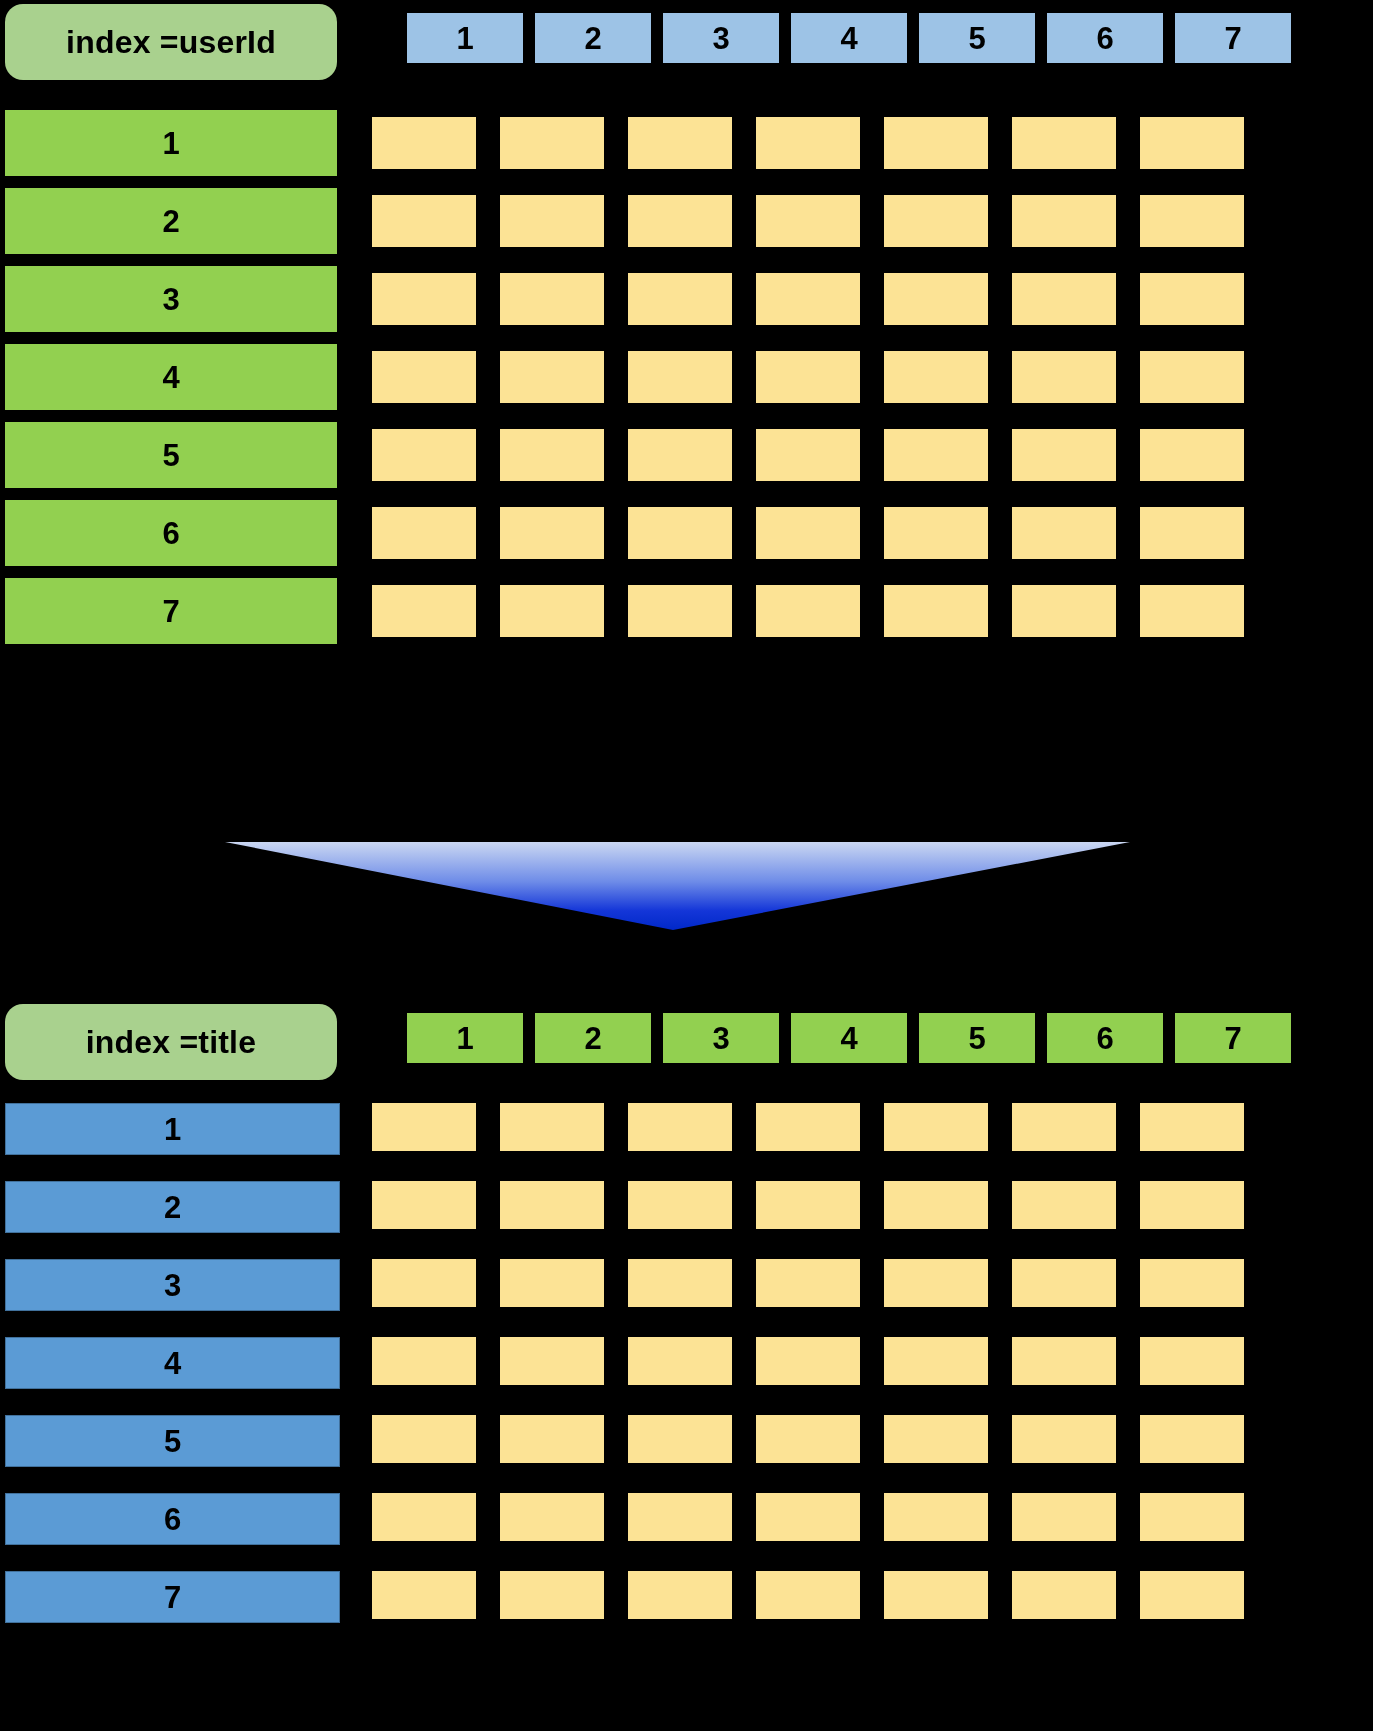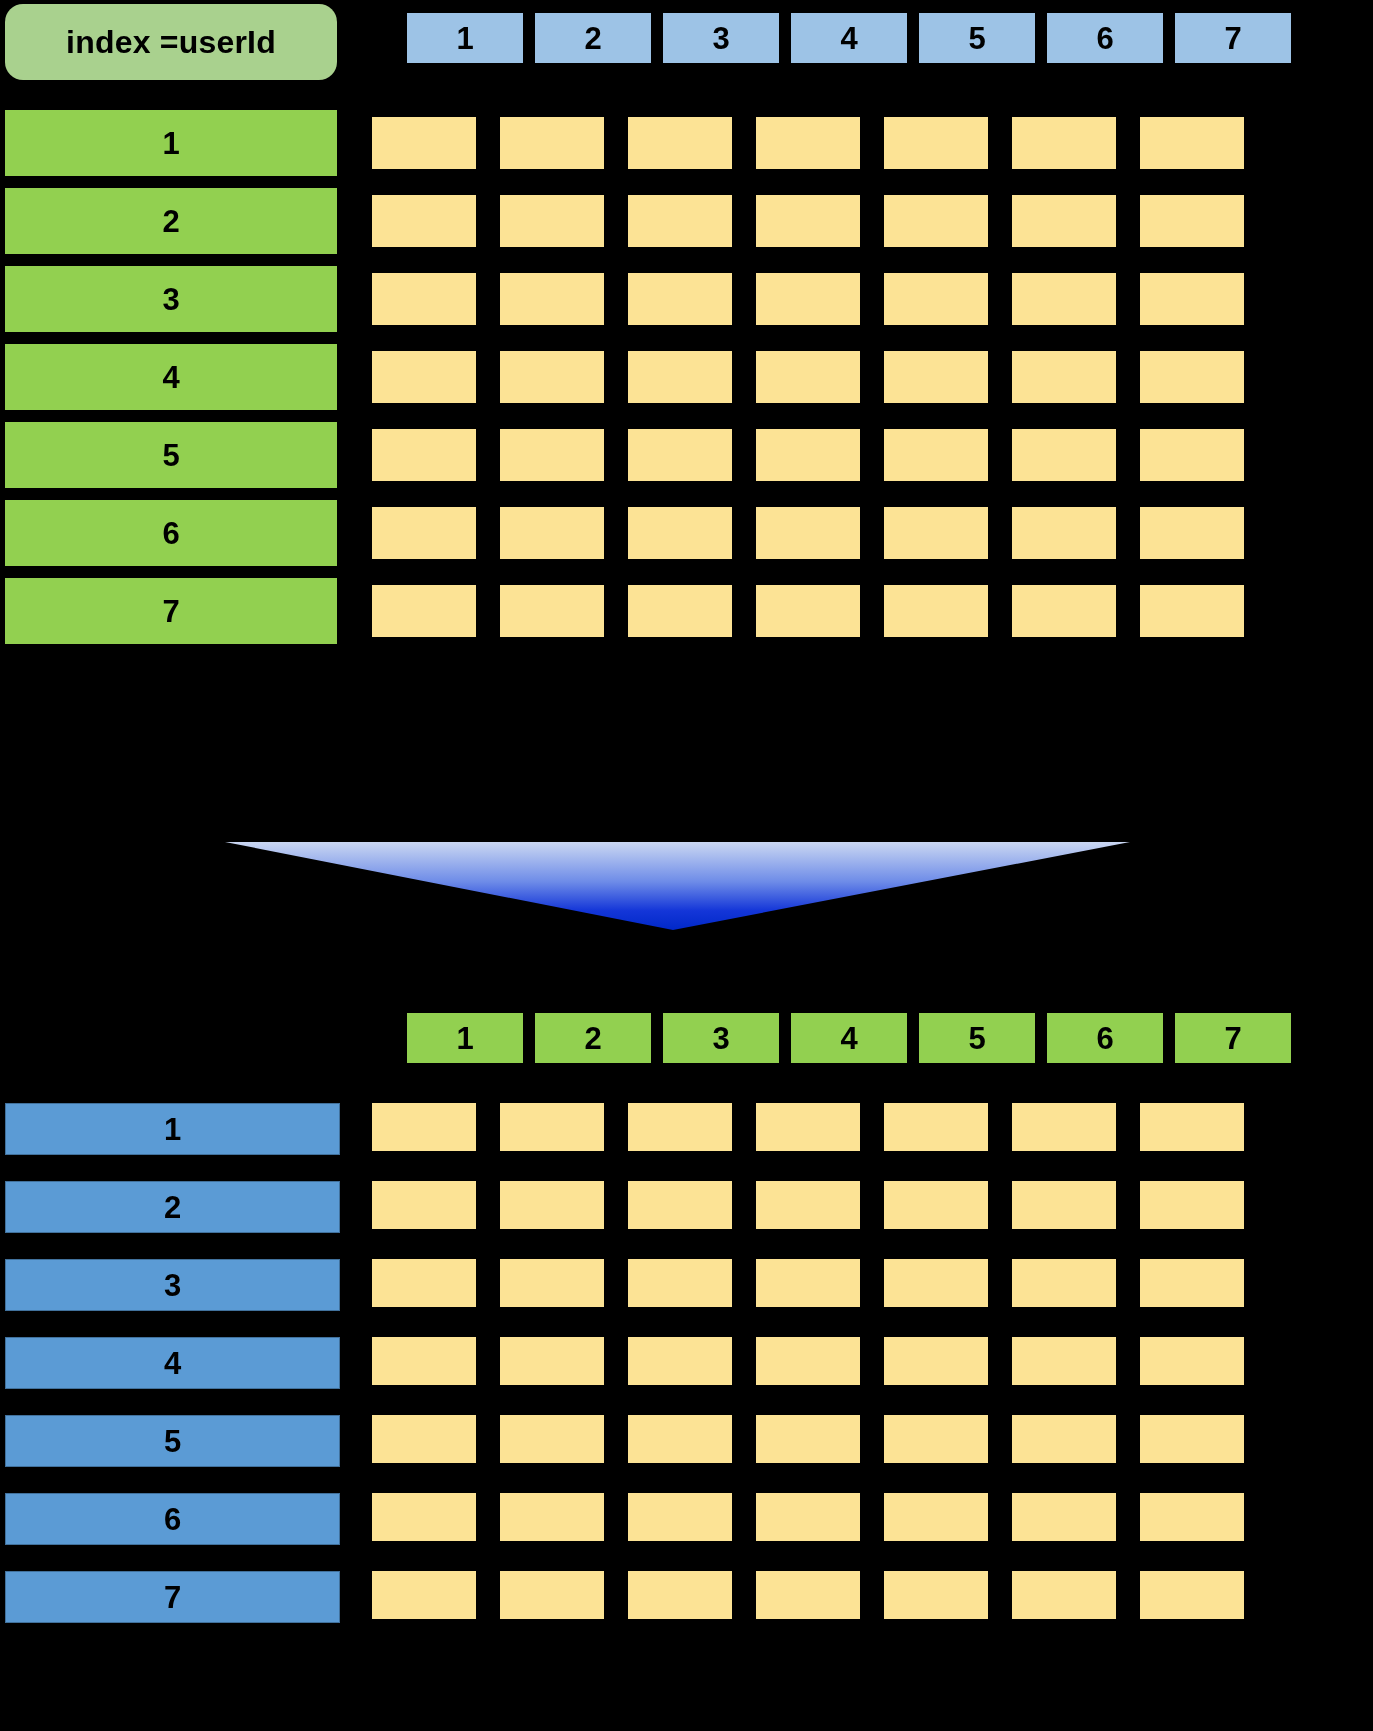--- a/index.html
+++ b/index.html
@@ -230,20 +230,23 @@
         <stop offset="100%" stop-color="#0028C8"></stop>
       </linearGradient>
     </defs>
     <polygon points="0,0 905,0 448,88" fill="url(#arrowGrad)"></polygon>
   </svg>
 </div>
 
 <div class="matrix-section" id="bottom-matrix" style="top:1000px;height:731px;">
 
   <div class="header-band">
+    <div class="index-label">
+      <span>index =title</span>
+    </div>
 
   <div class="col-header green" style="left: 407px;">
         <span>1</span>
       </div>
       <div class="col-header green" style="left: 535px;">
         <span>2</span>
       </div>
       <div class="col-header green" style="left: 663px;">
         <span>3</span>
       </div>

